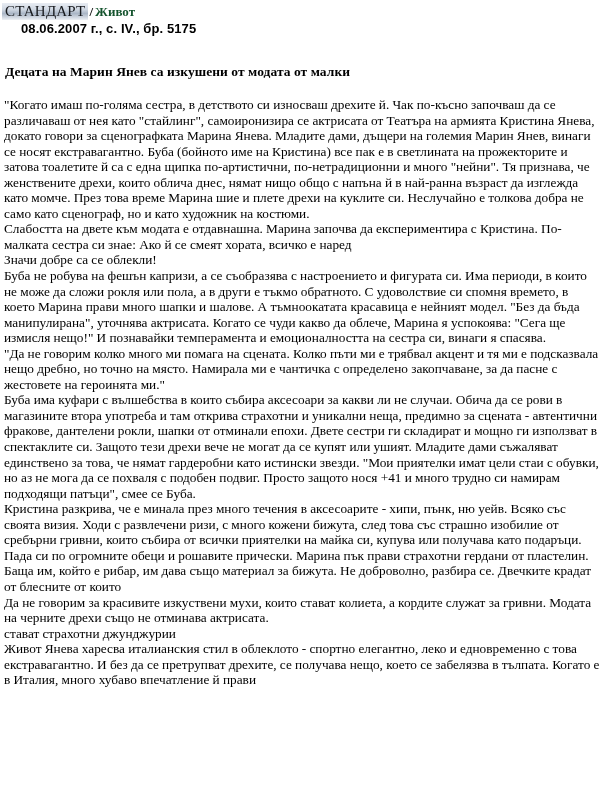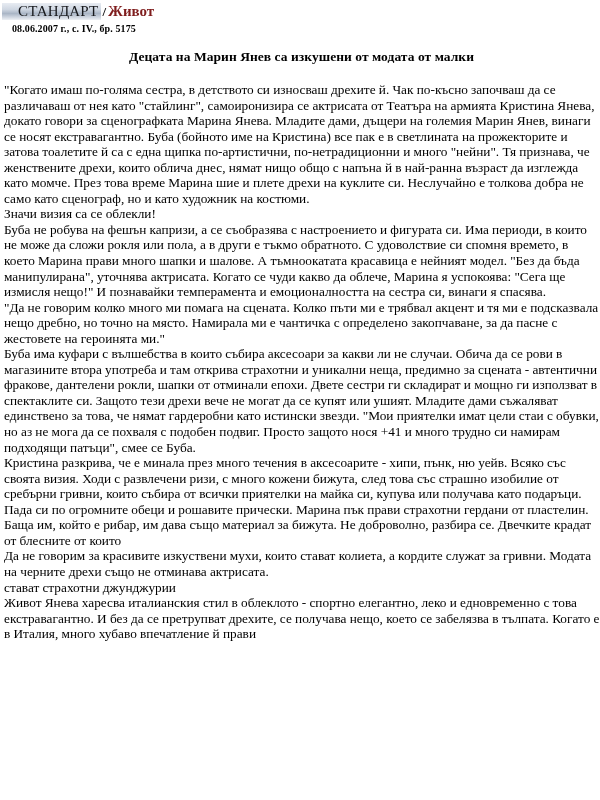--- a/index.html
+++ b/index.html
@@ -27,21 +27,21 @@
     display: flex;
     align-items: flex-end;
     height: 18px;
     margin: 0;
     padding: 0;
   }
   .logo {
     display: inline-block;
     height: 17px;
     line-height: 17px;
-    padding: 0 3px 0 16px;
+    padding: 0 3px 0 3px;
     background: linear-gradient(to bottom,
         #e8ecf2 0%,
         #cfd7e2 38%,
         #aab6c6 62%,
         #d7dde6 88%,
         #eef1f5 100%);
     font-family: "Liberation Serif", "DejaVu Serif", serif;
     font-size: 15px;
     font-weight: 400;
     letter-spacing: 0.2px;
@@ -53,39 +53,38 @@
   .section-sep {
     font-family: "Liberation Serif", "DejaVu Serif", serif;
     font-size: 13px;
     font-weight: 700;
     margin: 0 2px 0 1px;
     line-height: 17px;
     color: #000;
   }
   .section-name {
     font-family: "Liberation Serif", "DejaVu Serif", serif;
-    font-size: 15px;
+    font-size: 13px;
     font-weight: 700;
     line-height: 17px;
-    color: #7f1d1d;
+    color: #14532d;
   }
 
   .issue-line {
-    font-family: Liberation Serif, serif;
-    font-size: 10px;
+    font-family: Liberation Sans, sans-serif;
+    font-size: 13px;
     font-weight: 700;
     line-height: 16px;
-    margin: 1px 0 0 10px;
+    margin: 1px 0 0 19px;
     letter-spacing: 0.1px;
   }
 
   
   .headlines {
-    margin: 11px 0 0 3px;
-    text-align: center;
+    margin: 26px 0 0 3px;
   }
   .headlines .hl {
     font-family: "Liberation Serif", "DejaVu Serif", serif;
     font-size: 13.5px;
     font-weight: 700;
     line-height: 17px;
     letter-spacing: 0.05px;
     white-space: nowrap;
   }
 
@@ -117,21 +116,22 @@
   </div>
 
   <div class="issue-line">08.06.2007 г., с. IV., бр. 5175</div>
 
   <div class="headlines">
     <div class="hl">Децата на Марин Янев са изкушени от модата от малки</div>
   </div>
 
   <div class="article">
     <p>"Когато имаш по-голяма сестра, в детството си износваш дрехите й. Чак по-късно започваш да се различаваш от нея като "стайлинг", самоиронизира се актрисата от Театъра на армията Кристина Янева, докато говори за сценографката Марина Янева. Младите дами, дъщери на големия Марин Янев, винаги се носят екстравагантно. Буба (бойното име на Кристина) все пак е в светлината на прожекторите и затова тоалетите й са с една щипка по-артистични, по-нетрадиционни и много "нейни". Тя признава, че женствените дрехи, които облича днес, нямат нищо общо с напъна й в най-ранна възраст да изглежда като момче. През това време Марина шие и плете дрехи на куклите си. Неслучайно е толкова добра не само като сценограф, но и като художник на костюми.</p>
-    <p>Значи визия са се облекли!</p>
+    <p>Слабостта на двете към модата е отдавнашна. Марина започва да експериментира с Кристина. По-малката сестра си знае: Ако й се смеят хората, всичко е наред</p>
+    <p>Значи добре са се облекли!</p>
     <p>Буба не робува на фешън капризи, а се съобразява с настроението и фигурата си. Има периоди, в които не може да сложи рокля или пола, а в други е тъкмо обратното. С удоволствие си спомня времето, в което Марина прави много шапки и шалове. А тъмноокатата красавица е нейният модел. "Без да бъда манипулирана", уточнява актрисата. Когато се чуди какво да облече, Марина я успокоява: "Сега ще измисля нещо!" И познавайки темперамента и емоционалността на сестра си, винаги я спасява.</p>
     <p>"Да не говорим колко много ми помага на сцената. Колко пъти ми е трябвал акцент и тя ми е подсказвала нещо дребно, но точно на място. Намирала ми е чантичка с определено закопчаване, за да пасне с жестовете на героинята ми."</p>
     <p>Буба има куфари с вълшебства в които събира аксесоари за какви ли не случаи. Обича да се рови в магазините втора употреба и там открива страхотни и уникални неща, предимно за сцената - автентични фракове, дантелени рокли, шапки от отминали епохи. Двете сестри ги складират и мощно ги използват в спектаклите си. Защото тези дрехи вече не могат да се купят или ушият. Младите дами съжаляват единствено за това, че нямат гардеробни като истински звезди. "Мои приятелки имат цели стаи с обувки, но аз не мога да се похваля с подобен подвиг. Просто защото нося +41 и много трудно си намирам подходящи патъци", смее се Буба.</p>
     <p>Кристина разкрива, че е минала през много течения в аксесоарите - хипи, пънк, ню уейв. Всяко със своята визия. Ходи с развлечени ризи, с много кожени бижута, след това със страшно изобилие от сребърни гривни, които събира от всички приятелки на майка си, купува или получава като подаръци. Пада си по огромните обеци и рошавите прически. Марина пък прави страхотни гердани от пластелин. Баща им, който е рибар, им дава също материал за бижута. Не доброволно, разбира се. Двечките крадат от блесните от които</p>
     <p>Да не говорим за красивите изкуствени мухи, които стават колиета, а кордите служат за гривни. Модата на черните дрехи също не отминава актрисата.</p>
     <p>стават страхотни джунджурии</p>
     <p>Живот Янева харесва италианския стил в облеклото - спортно елегантно, леко и едновременно с това екстравагантно. И без да се претрупват дрехите, се получава нещо, което се забелязва в тълпата. Когато е в Италия, много хубаво впечатление й прави</p>
   </div>
 
 </div>

